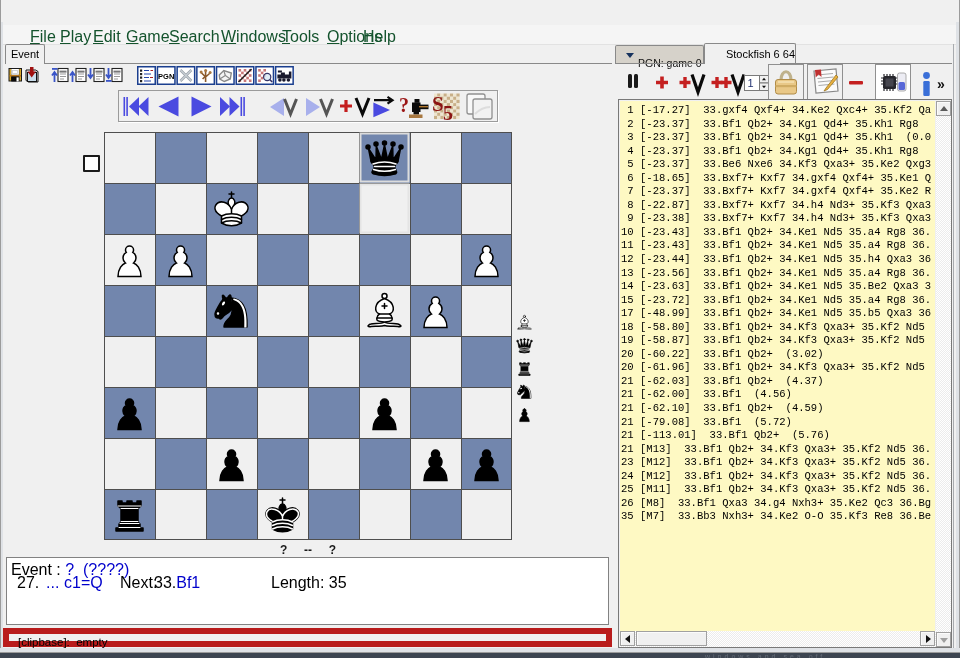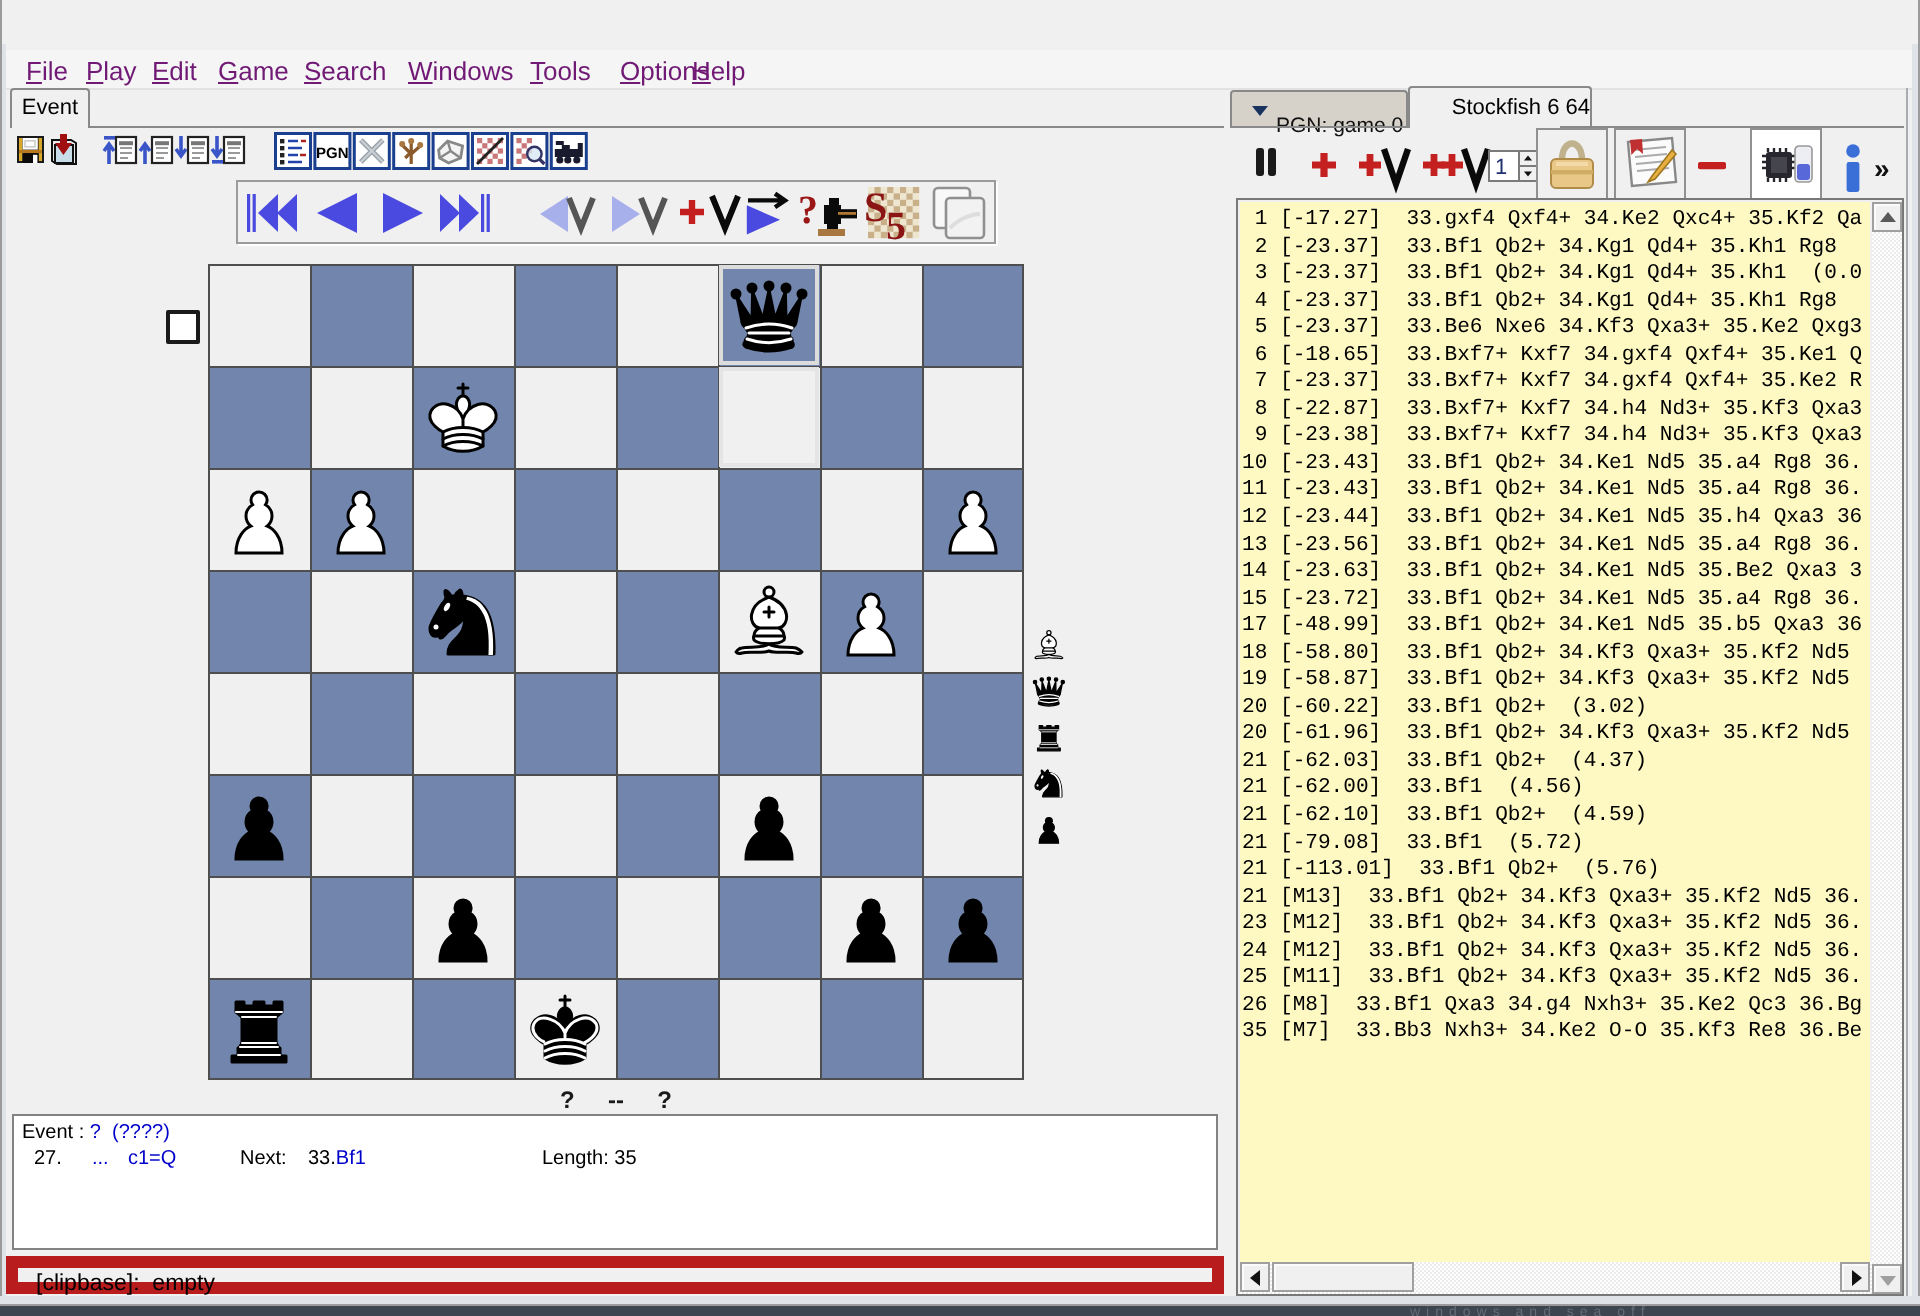--- a/index.html
+++ b/index.html
@@ -23,21 +23,21 @@
 #btn-max { left:25px; width:24px;
   background:linear-gradient(#F6F7F8 0%,#E4E6E9 45%,#CDD1D6 50%,#D8DCE0 100%); }
 #btn-close { left:49px; width:43px; border-radius:0 0 3px 0; border-left:none;
   background:linear-gradient(#F0C8BD 0%,#D87465 40%,#C04B38 55%,#B04734 80%,#C97A63 100%); }
 .minbar { position:absolute; left:7px; top:6px; width:11px; height:4px; background:#FFF; border:1px solid #50565C; border-radius:1px; }
 .maxglyph { position:absolute; left:6px; top:3px; width:11px; height:9px; border:1px solid #50565C; background:#FFF; border-radius:1px;}
 .maxglyph:before { content:""; position:absolute; left:2px; top:2px; width:5px; height:3px; border:1px solid #50565C; }
 
 
 #menubar { position:absolute; left:2px; top:25px; width:956px; height:20px; background:#F5F5F5; border-bottom:1px solid #E2E2E2; }
-.mitem { position:absolute; top:3px; font-size:13px; color:#701a75; }
+.mitem { position:absolute; top:3px; font-size:16px; color:#14532d;margin-left:17px; }
 
 
 #board-tab { position:absolute; left:5px; top:44px; width:40px; height:20px; background:#F0F0F0;
   border:1px solid #898989; border-bottom:none; border-radius:2px 2px 0 0; font-size:11px; text-align:center; line-height:19px; }
 #lp-topline { position:absolute; left:45px; top:63px; width:567px; height:1px; background:#898989; }
 
 
 #navframe { position:absolute; left:118px; top:90px; width:380px; height:32px; background:#F0F0F0;
   border:1px solid #9B9B9B; box-shadow:1px 1px 0 #FFF; }
 
@@ -47,21 +47,21 @@
 
 #board { position:absolute; left:104px; top:132px; }
 
 
 #mat { position:absolute; left:515px; top:313px; }
 
 
 #players { position:absolute; left:104px; top:543px; width:408px; text-align:center; font-size:12px; font-weight:bold; color:#1A1A1A; }
 
 
-#gameinfo { position:absolute; left:6px; top:557px; width:603px; height:68px; background:#FFF; border:1px solid #828282; font-size:10px; }
+#gameinfo { position:absolute; left:6px; top:557px; width:603px; height:68px; background:#FFF; border:1px solid #828282; font-size:16px; }
 #gameinfo span { white-space:nowrap; }
 #gameinfo .blue { color:#0000CC; }
 #gi1 { position:absolute; left:4px; top:3px; }
 #gi2 { position:absolute; left:4px; top:16px; }
 
 
 #statusbar { position:absolute; left:3px; top:628px; width:609px; height:19px; background:#F0F0F0;
   border:6px solid #b91c1c; }
 #statusbar span { position:absolute; left:9px; top:2px; font-size:11.5px; color:#000; }
 

